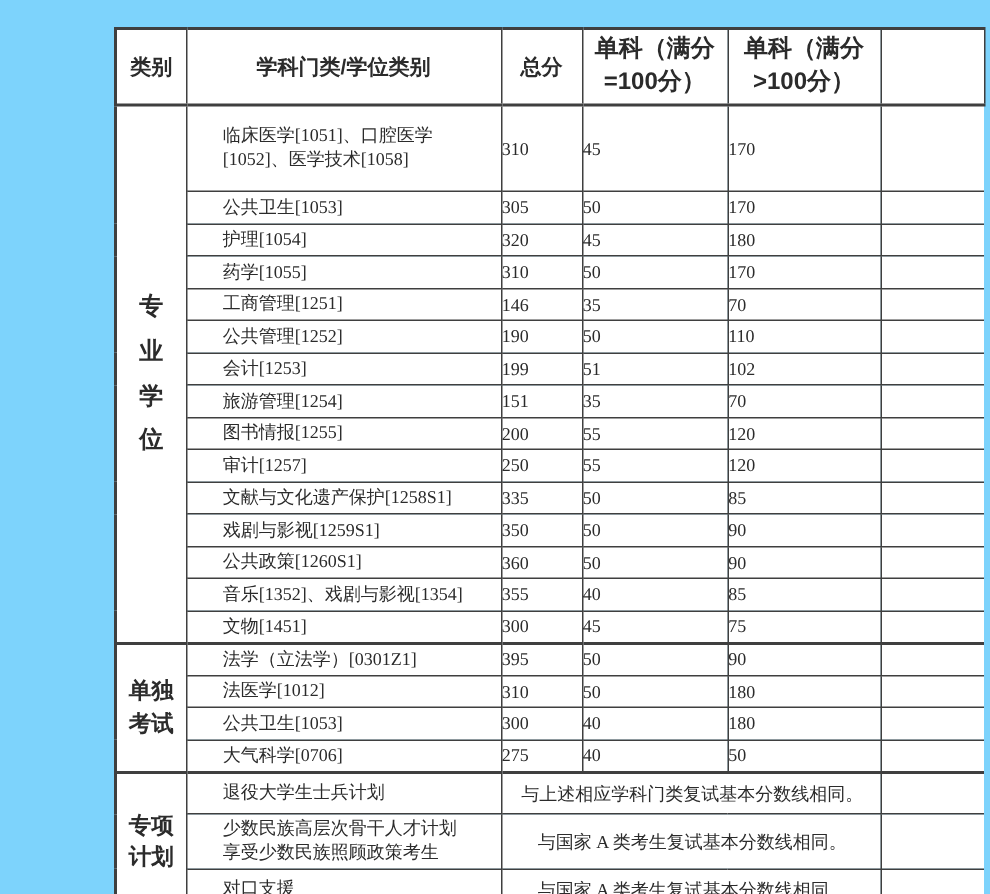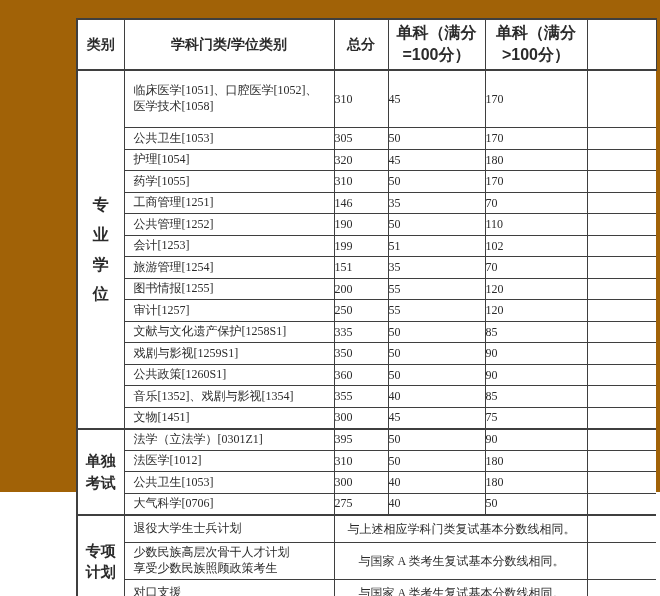--- a/index.html
+++ b/index.html
@@ -5,21 +5,21 @@
   :root{
     --bc:#3f3f3f;
     --tc:#2b2b2b;
   }
   html,body{margin:0;padding:0;background:#ffffff;}
   body{
     width:660px;height:596px;overflow:hidden;
     font-family:"Liberation Serif", serif;
     color:var(--tc);
   }
-  .page{position:relative;width:660px;height:492px;background:#a16207;}
+  .page{position:relative;width:660px;height:596px;background:#7dd3fc;}
   table.score{
     position:absolute;left:76px;top:18px;
     border-collapse:collapse;table-layout:fixed;
     width:579px;
   }
   col.c-cat{width:47px;}
   col.c-subj{width:210px;}
   col.c-total{width:54px;}
   col.c-s100{width:97px;}
   col.c-s150{width:102px;}
@@ -57,21 +57,21 @@
     font-family:"Liberation Sans", sans-serif;
     font-weight:bold;
   }
   td.cat .cat-line{display:block;font-size:15px;line-height:1.45;}
   td.cat-vert .cat-char{display:block;font-size:16px;line-height:1.2;margin:10.5px 0;}
 
   td.subj{
     text-align:left;
     font-size:12px;
     line-height:1.32;
-    padding:2px 6px 2px 9px;
+    padding:2px 6px 2px 24px;
   }
   td.subj .subj-line{display:block;}
   td.num{
     text-align:left;
     font-size:12px;
   }
   td.note{
     text-align:center;
     font-size:12px;
     padding:2px 6px 2px 8px;

